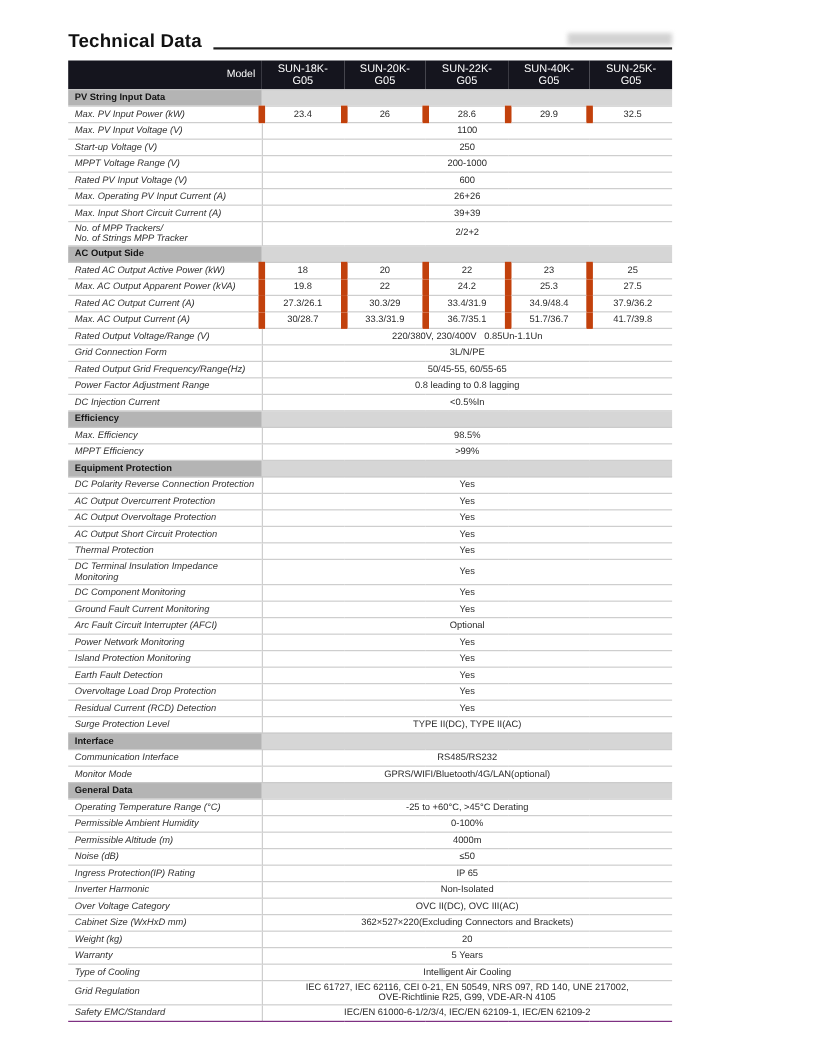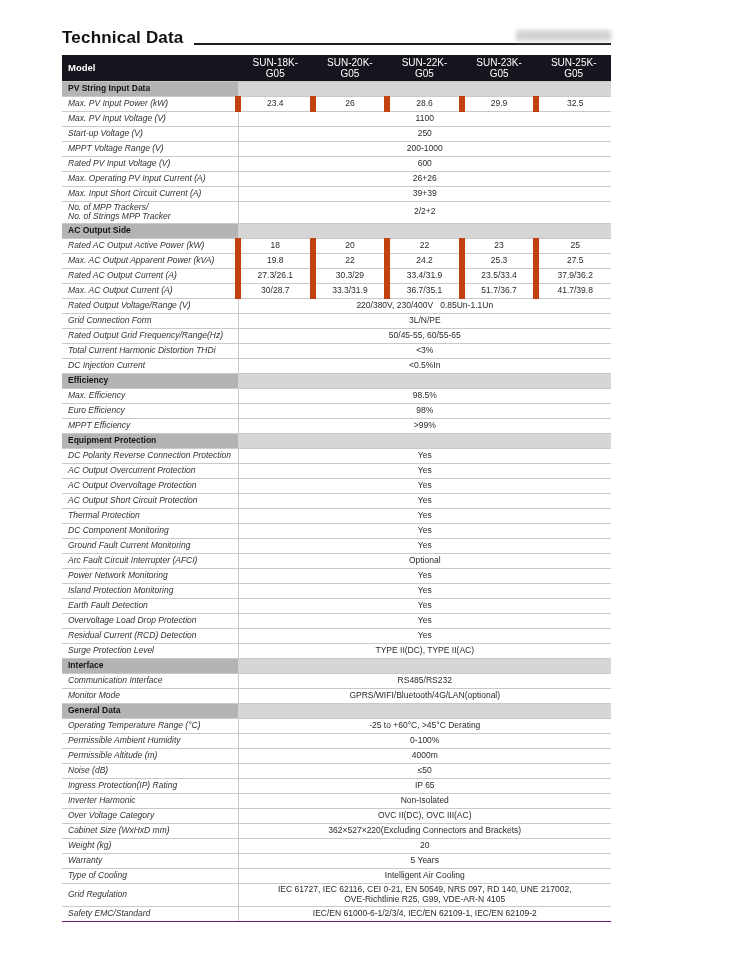--- a/index.html
+++ b/index.html
@@ -34,21 +34,21 @@
     background:#c8c8c8; filter:blur(2px); opacity:.8;
   }
   table {
     width:100%; border-collapse:collapse; table-layout:fixed;
     font-size:8.5px; color:#2a2a2a;
   }
   thead td {
     background:#15151e; color:#ffffff;
     height:26px; padding:0 6px; vertical-align:middle;
   }
-  td.model-cell { font-weight:bold; text-align:left; font-size:9.5px; }
+  td.model-cell { font-weight:normal; text-align:right; font-size:9.5px; }
   td.model-name { text-align:center; font-size:10px; }
   tbody td {
     border-top:1px solid #c9c9c9;
     padding:1px 6px; height:15px;
     vertical-align:middle; line-height:1.15;
   }
   tbody tr:last-child td { border-bottom:1px solid #701a75; }
   td.section-label {
     background:#b4b4b4; color:#141414;
     font-weight:bold; text-align:left;
@@ -80,21 +80,21 @@
         <col>
         <col>
         <col>
       </colgroup>
     <thead>
         <tr class="header-row">
           <td class="model-cell">Model</td>
           <td class="model-name">SUN-18K-G05</td>
           <td class="model-name">SUN-20K-G05</td>
           <td class="model-name">SUN-22K-G05</td>
-          <td class="model-name">SUN-23K-G05</td>
+          <td class="model-name">SUN-40K-G05</td>
           <td class="model-name">SUN-25K-G05</td>
         </tr>
       </thead>
     <tbody>
         <tr class="section-row">
           <td class="section-label">PV String Input Data</td>
           <td class="section-rest" colspan="5"></td>
         </tr>
         <tr class="data-row">
           <td class="row-label">Max. PV Input Power (kW)</td>
@@ -151,21 +151,21 @@
           <td class="cell">22</td>
           <td class="cell">24.2</td>
           <td class="cell">25.3</td>
           <td class="cell">27.5</td>
         </tr>
         <tr class="data-row">
           <td class="row-label">Rated AC Output Current (A)</td>
           <td class="cell">27.3/26.1</td>
           <td class="cell">30.3/29</td>
           <td class="cell">33.4/31.9</td>
-          <td class="cell">23.5/33.4</td>
+          <td class="cell">34.9/48.4</td>
           <td class="cell">37.9/36.2</td>
         </tr>
         <tr class="data-row">
           <td class="row-label">Max. AC Output Current (A)</td>
           <td class="cell">30/28.7</td>
           <td class="cell">33.3/31.9</td>
           <td class="cell">36.7/35.1</td>
           <td class="cell">51.7/36.7</td>
           <td class="cell">41.7/39.8</td>
         </tr>
@@ -175,40 +175,36 @@
         </tr>
         <tr class="data-row">
           <td class="row-label">Grid Connection Form</td>
           <td class="merged" colspan="5">3L/N/PE</td>
         </tr>
         <tr class="data-row">
           <td class="row-label">Rated Output Grid Frequency/Range(Hz)</td>
           <td class="merged" colspan="5">50/45-55, 60/55-65</td>
         </tr>
         <tr class="data-row">
-          <td class="row-label">Total Current Harmonic Distortion THDi</td>
-          <td class="merged" colspan="5">&lt;3%</td>
+          <td class="row-label">Power Factor Adjustment Range</td>
+          <td class="merged" colspan="5">0.8 leading to 0.8 lagging</td>
         </tr>
         <tr class="data-row">
           <td class="row-label">DC Injection Current</td>
           <td class="merged" colspan="5">&lt;0.5%In</td>
         </tr>
         <tr class="section-row">
           <td class="section-label">Efficiency</td>
           <td class="section-rest" colspan="5"></td>
         </tr>
         <tr class="data-row">
           <td class="row-label">Max. Efficiency</td>
           <td class="merged" colspan="5">98.5%</td>
         </tr>
         <tr class="data-row">
-          <td class="row-label">Euro Efficiency</td>
-          <td class="merged" colspan="5">98%</td>
-        </tr>
-        <tr class="data-row">
           <td class="row-label">MPPT Efficiency</td>
           <td class="merged" colspan="5">&gt;99%</td>
         </tr>
         <tr class="section-row">
           <td class="section-label">Equipment Protection</td>
           <td class="section-rest" colspan="5"></td>
         </tr>
         <tr class="data-row">
           <td class="row-label">DC Polarity Reverse Connection Protection</td>
           <td class="merged" colspan="5">Yes</td>
@@ -220,20 +216,24 @@
         <tr class="data-row">
           <td class="row-label">AC Output Overvoltage Protection</td>
           <td class="merged" colspan="5">Yes</td>
         </tr>
         <tr class="data-row">
           <td class="row-label">AC Output Short Circuit Protection</td>
           <td class="merged" colspan="5">Yes</td>
         </tr>
         <tr class="data-row">
           <td class="row-label">Thermal Protection</td>
+          <td class="merged" colspan="5">Yes</td>
+        </tr>
+        <tr class="data-row">
+          <td class="row-label">DC Terminal Insulation Impedance Monitoring</td>
           <td class="merged" colspan="5">Yes</td>
         </tr>
         <tr class="data-row">
           <td class="row-label">DC Component Monitoring</td>
           <td class="merged" colspan="5">Yes</td>
         </tr>
         <tr class="data-row">
           <td class="row-label">Ground Fault Current Monitoring</td>
           <td class="merged" colspan="5">Yes</td>
         </tr>

